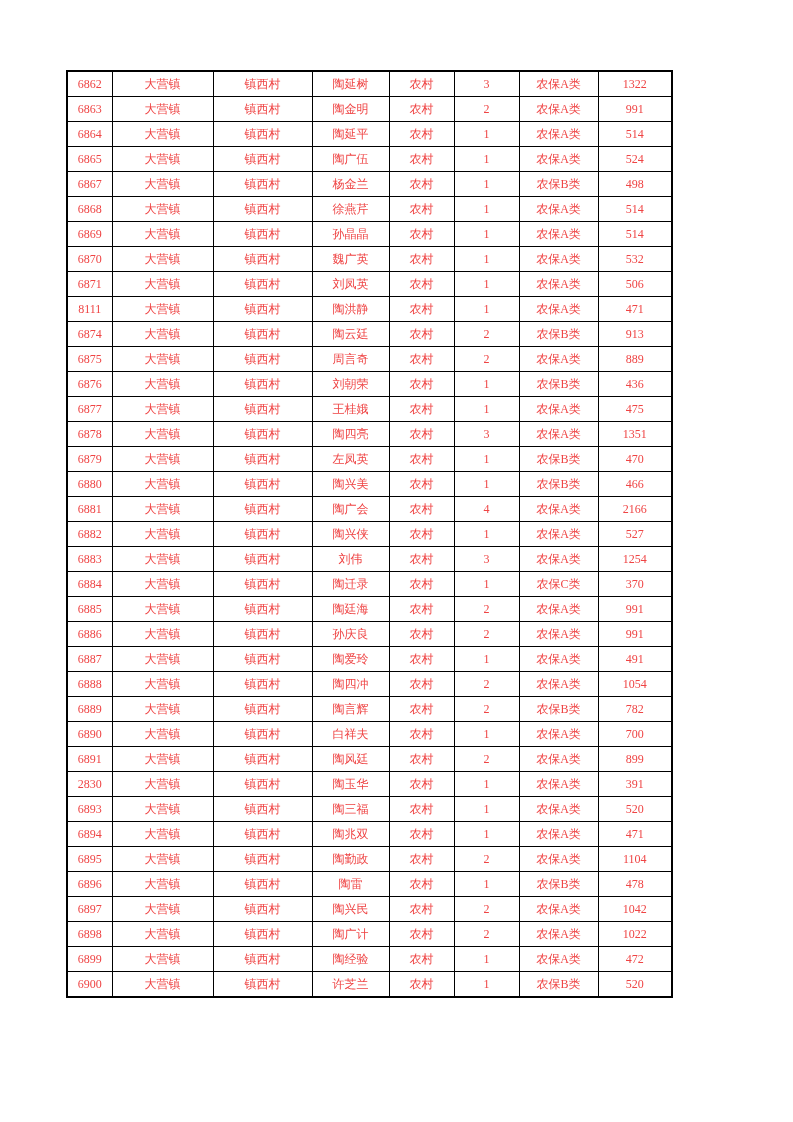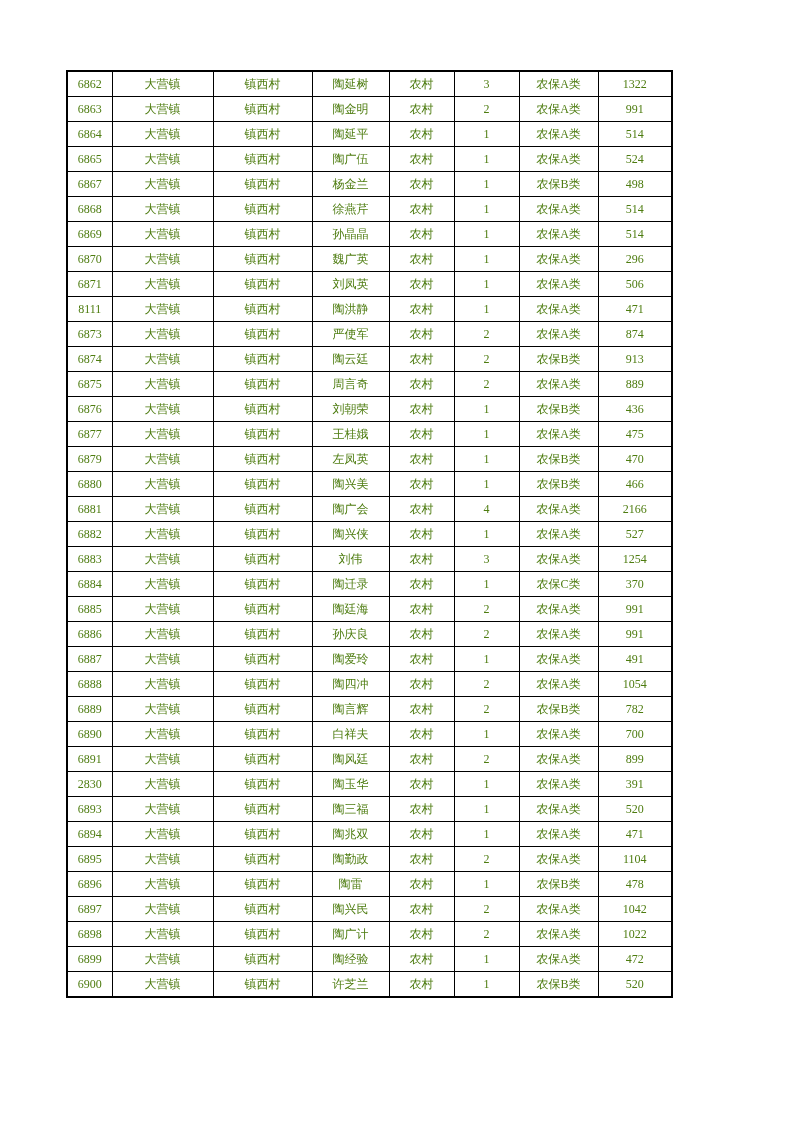--- a/index.html
+++ b/index.html
@@ -5,21 +5,21 @@
   html, body {
     margin: 0;
     padding: 0;
     background: #ffffff;
   }
   .page {
     position: relative;
     width: 793px;
     height: 1122px;
     background: #ffffff;
-    color: #4d7c0f;
+    color: #ef4444;
     font-family: "Liberation Serif", "DejaVu Serif", serif;
     overflow: hidden;
   }
   table.records {
     position: absolute;
     left: 66px;
     top: 70px;
     width: 605px;
     border-collapse: collapse;
     table-layout: fixed;
@@ -124,21 +124,21 @@
           <td>514</td>
         </tr>
         <tr>
           <td>6870</td>
           <td>大营镇</td>
           <td>镇西村</td>
           <td>魏广英</td>
           <td>农村</td>
           <td>1</td>
           <td>农保A类</td>
-          <td>296</td>
+          <td>532</td>
         </tr>
         <tr>
           <td>6871</td>
           <td>大营镇</td>
           <td>镇西村</td>
           <td>刘凤英</td>
           <td>农村</td>
           <td>1</td>
           <td>农保A类</td>
           <td>506</td>
@@ -147,30 +147,20 @@
           <td>8111</td>
           <td>大营镇</td>
           <td>镇西村</td>
           <td>陶洪静</td>
           <td>农村</td>
           <td>1</td>
           <td>农保A类</td>
           <td>471</td>
         </tr>
         <tr>
-          <td>6873</td>
-          <td>大营镇</td>
-          <td>镇西村</td>
-          <td>严使军</td>
-          <td>农村</td>
-          <td>2</td>
-          <td>农保A类</td>
-          <td>874</td>
-        </tr>
-        <tr>
           <td>6874</td>
           <td>大营镇</td>
           <td>镇西村</td>
           <td>陶云廷</td>
           <td>农村</td>
           <td>2</td>
           <td>农保B类</td>
           <td>913</td>
         </tr>
         <tr>
@@ -195,20 +185,30 @@
         </tr>
         <tr>
           <td>6877</td>
           <td>大营镇</td>
           <td>镇西村</td>
           <td>王桂娥</td>
           <td>农村</td>
           <td>1</td>
           <td>农保A类</td>
           <td>475</td>
+        </tr>
+        <tr>
+          <td>6878</td>
+          <td>大营镇</td>
+          <td>镇西村</td>
+          <td>陶四亮</td>
+          <td>农村</td>
+          <td>3</td>
+          <td>农保A类</td>
+          <td>1351</td>
         </tr>
         <tr>
           <td>6879</td>
           <td>大营镇</td>
           <td>镇西村</td>
           <td>左凤英</td>
           <td>农村</td>
           <td>1</td>
           <td>农保B类</td>
           <td>470</td>

